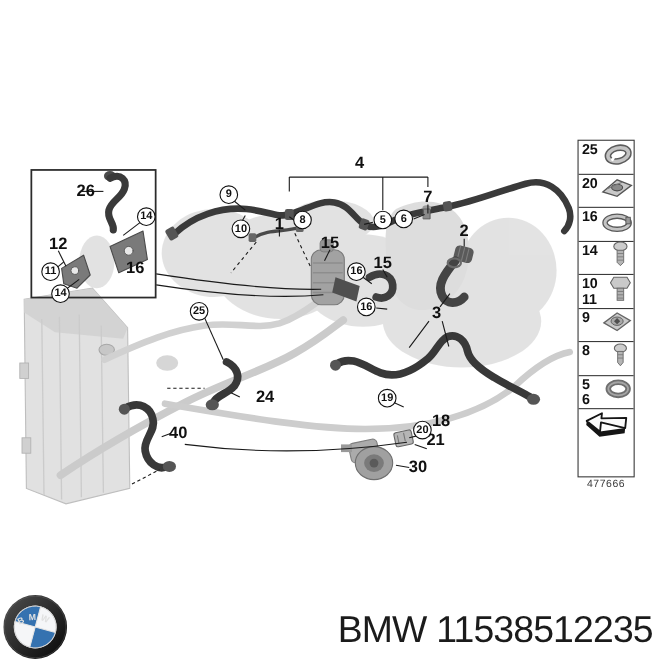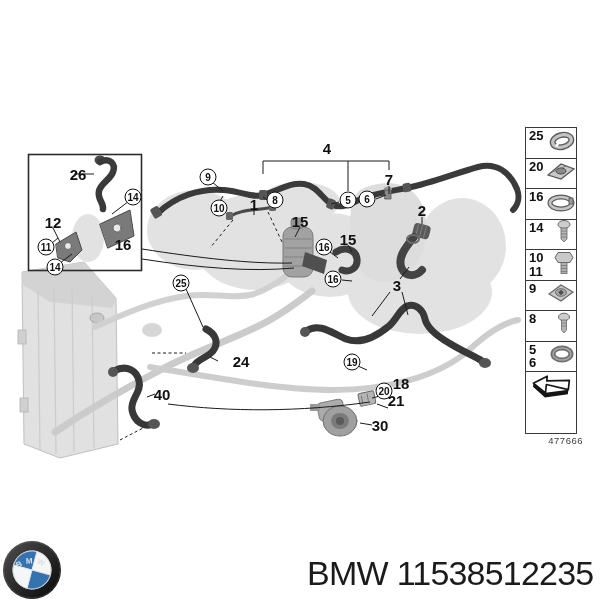--- a/index.html
+++ b/index.html
@@ -14,21 +14,21 @@
       border-radius:50%;background:#fff;display:flex;align-items:center;justify-content:center;
       font-weight:bold;font-size:10px;color:#101010;line-height:1;box-sizing:border-box;}
   
   .legend{position:absolute;left:525px;top:127px;width:52px;height:307px;border:1.3px solid #3a3a3a;
           box-sizing:border-box;display:grid;grid-template-rows:repeat(10,1fr);background:#fff;}
   .lrow{position:relative;border-bottom:1px solid #3a3a3a;box-sizing:border-box;}
   .lrow:last-child{border-bottom:none;}
   .lnum{position:absolute;left:3px;top:1px;font-weight:bold;font-size:13px;color:#101010;line-height:13.5px;}
   .licon{position:absolute;right:0px;top:50%;transform:translateY(-50%);}
   .licon-center{position:absolute;left:50%;top:50%;transform:translate(-50%,-50%);}
-  .drawno{position:absolute;left:519px;top:435px;width:64px;text-align:right;font-size:9.5px;
+  .drawno{position:absolute;left:519px;top:435px;width:64px;text-align:center;font-size:9.5px;
           color:#3c3c3c;letter-spacing:.5px;}
   
   .logo{position:absolute;left:3px;top:541px;width:58px;height:59px;}
   .title{position:absolute;left:307px;top:553px;font-size:34px;letter-spacing:-0.8px;color:#1b1b1b;
          white-space:nowrap;line-height:40px;}
   .title .sp{margin-right:9px;}
 </style>
 </head>
 <body>
 

